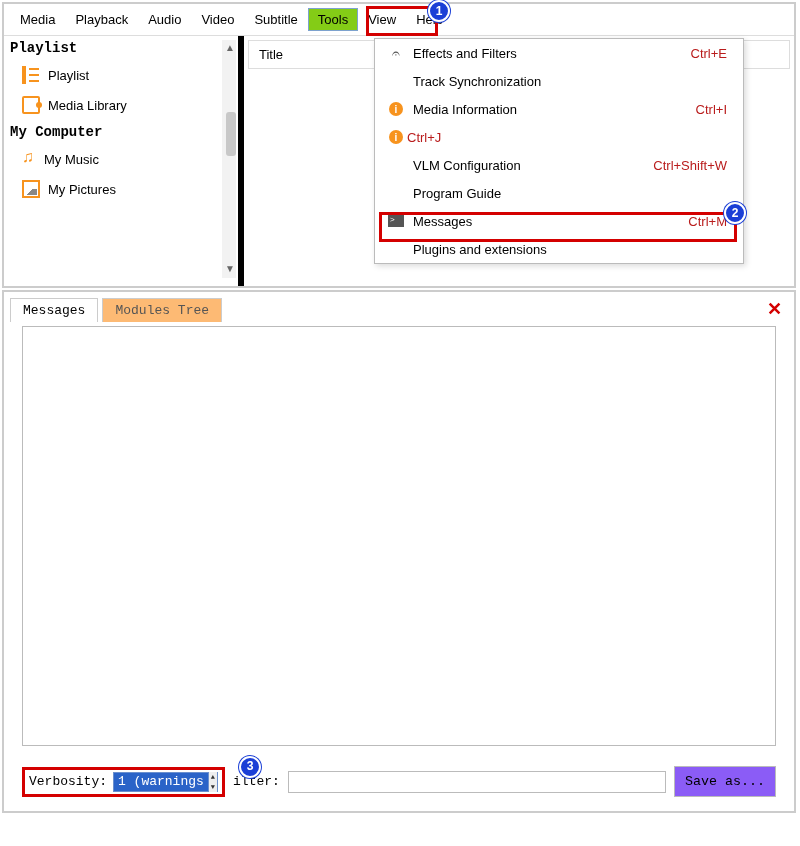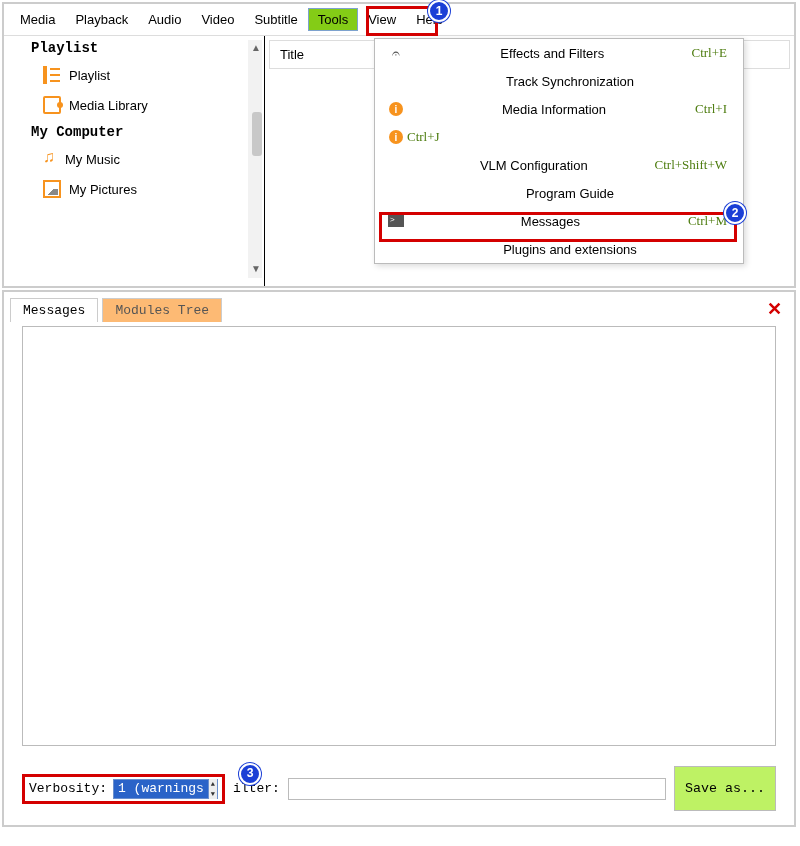--- a/index.html
+++ b/index.html
@@ -8,59 +8,59 @@
 
 .win-top { border: 2px solid #ccc; width: 794px; margin: 2px; position: relative; background: #fff; }
 .menubar { display: flex; gap: 0; padding: 4px 6px; border-bottom: 1px solid #ddd; position: relative; }
 .menubar .mitem { padding: 4px 10px; cursor: default; }
 .menubar .mitem.selected { background: #84cc16; border: 1px solid #7da2ce; padding: 3px 9px; }
 .tools-highlight { position: absolute; border: 3px solid #d40000; top: 2px; left: 362px; width: 72px; height: 30px; pointer-events: none; }
 .badge { position: absolute; width: 22px; height: 22px; border-radius: 50%; background: #1b3fd6; color: #fff; border: 2px solid #fff; box-shadow: 0 0 0 1px #1b3fd6; font-size: 12px; font-weight: bold; display: flex; align-items: center; justify-content: center; z-index: 10; }
 .badge1 { top: -4px; left: 424px; }
 
 .body-row { display: flex; height: 250px; }
-.sidebar { width: 240px; border-right: 1px solid #000000; position: relative; margin-left: 21px; }
+.sidebar { width: 240px; border-right: 6px solid #000000; position: relative; }
 .section-head { font-family: "Courier New", monospace; font-weight: bold; font-size: 14px; padding: 4px 6px; }
 .side-item { display: flex; align-items: center; gap: 8px; padding: 6px 18px; }
 .side-icon { width: 18px; height: 18px; display: inline-block; }
 .scroll-vert { position: absolute; right: 2px; top: 4px; width: 14px; height: 238px; background: #f2f2f2; }
 .scroll-thumb { position: absolute; right: 0px; top: 72px; width: 10px; height: 44px; background: #c8c8c8; border-radius: 3px; }
 .scroll-arrow { position: absolute; right: 1px; font-size: 10px; color: #666; }
 .scroll-arrow.up { top: 2px; }
 .scroll-arrow.dn { bottom: 4px; }
 
 .mainpane { flex: 1; padding: 4px; position: relative; }
 .title-col { border: 1px solid #ddd; background: #fff; padding: 6px 10px; }
 
 
 .dropdown { position: absolute; top: 34px; left: 370px; width: 370px; background: #fff; border: 1px solid #bbb; box-shadow: 2px 2px 6px rgba(0,0,0,.15); }
 .drow { display: flex; align-items: center; padding: 6px 10px; position: relative; }
 .drow .dicon { width: 22px; height: 16px; display: inline-flex; align-items: center; justify-content: center; }
-.drow .dlabel { flex: 1; padding-left: 6px; text-align: center; }
-.drow .dshort { color: #4d7c0f; padding-right: 6px; font-family: Liberation Serif, serif; }
+.drow .dlabel { flex: 1; padding-left: 6px; }
+.drow .dshort { color: #b91c1c; padding-right: 6px; }
 .drow-highlight { position: absolute; border: 3px solid #d40000; left: 375px; top: 208px; width: 358px; height: 30px; pointer-events: none; }
 .badge2 { top: 198px; left: 720px; }
 
 
 .win-bottom { border: 2px solid #ccc; width: 794px; margin: 2px; position: relative; background: #fff; }
 .tabs { display: flex; align-items: center; padding: 6px 6px 0 6px; position: relative; }
 .tab { font-family: "Courier New", monospace; padding: 4px 12px; border: 1px solid #ccc; border-bottom: none; background: #fff; margin-right: 4px; }
 .tab.active { font-weight: normal; }
 .tab.inactive { background: #fdba74; color: #555; }
 .close-x { position: absolute; right: 12px; top: 6px; color: #d40000; font-size: 18px; font-weight: bold; cursor: pointer; }
 .log-area { margin: 4px 18px 10px 18px; border: 1px solid #bbb; height: 420px; background: #fff; }
 .bottom-bar { display: flex; align-items: center; padding: 10px 18px 14px 18px; gap: 8px; font-family: "Courier New", monospace; position: relative; }
 .verbosity-wrap { border: 3px solid #d40000; padding: 2px 4px; display: flex; align-items: center; gap: 6px; position: relative; }
 .combo { display: inline-flex; align-items: center; border: 1px solid #6a8fce; background: #2a63c8; color: #fff; font-family: "Courier New", monospace; height: 20px; }
 .combo-val { padding: 0 4px; }
 .spin { display: flex; flex-direction: column; border-left: 1px solid #6a8fce; background: #eee; color: #333; }
 .spin div { font-size: 7px; line-height: 8px; padding: 1px 2px; }
 .badge3 { top: -14px; left: 214px; }
 .filter-input { flex: 1; height: 22px; border: 1px solid #bbb; padding: 0 4px; font-family: Arial, sans-serif; }
-.save-btn { font-family: "Courier New", monospace; padding: 14px 10px; border: 1px solid #bbb; background: #bef264; }
+.save-btn { font-family: "Courier New", monospace; padding: 7px 10px; border: 1px solid #bbb; background: #8b5cf6; }
 
 
 .ic-playlist { background: linear-gradient(#f7931e,#f7931e) left/4px 100% no-repeat, linear-gradient(#f7931e,#f7931e) 7px 2px/10px 2px no-repeat, linear-gradient(#f7931e,#f7931e) 7px 8px/10px 2px no-repeat, linear-gradient(#f7931e,#f7931e) 7px 14px/10px 2px no-repeat; }
 .ic-library { background: #fff; border: 2px solid #f7931e; border-radius: 2px; position: relative; }
 .ic-library::after { content:""; position:absolute; right:-4px; top:4px; width:6px; height:6px; background:#f7931e; border-radius:50%; }
 .ic-video { background: #f7931e; position: relative; }
 .ic-video::before, .ic-video::after { content:""; position:absolute; width:2px; height:100%; background: repeating-linear-gradient(#fff 0 2px, #f7931e 2px 4px); }
 .ic-video::before { left: 1px; } .ic-video::after { right: 1px; }
 .ic-music { width:14px; height:18px; position: relative; }
 .ic-music::before { content:"♫"; color:#f7931e; font-size:16px; position:absolute; top:-2px; }

